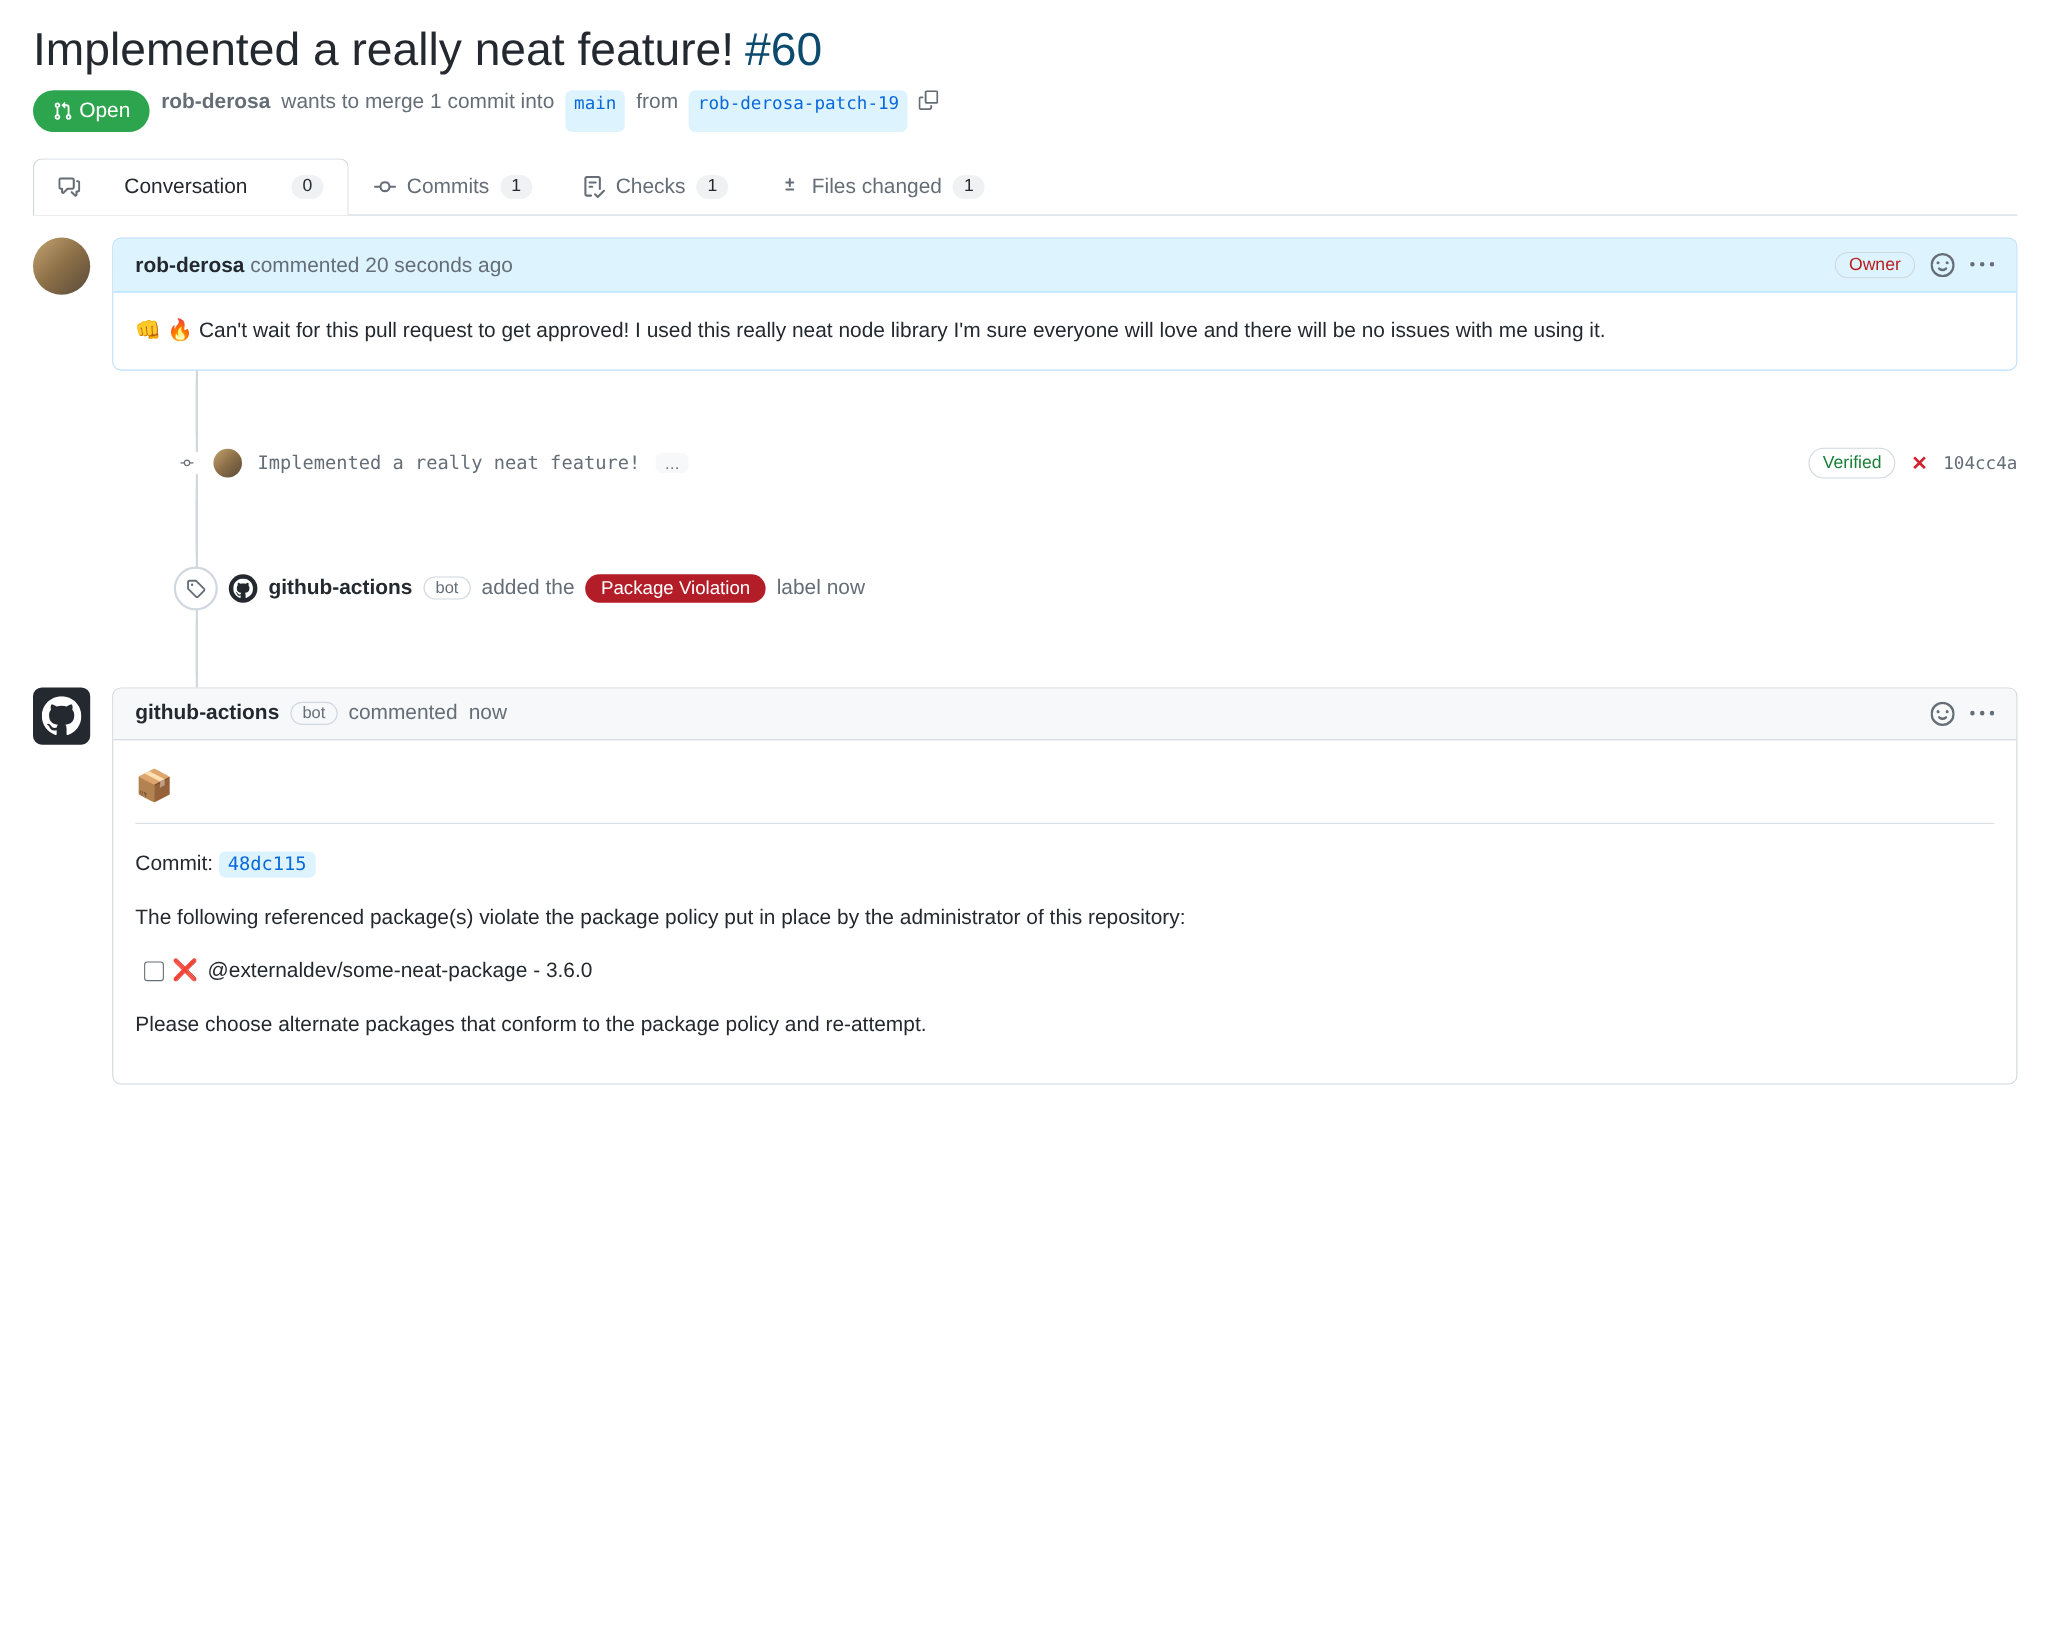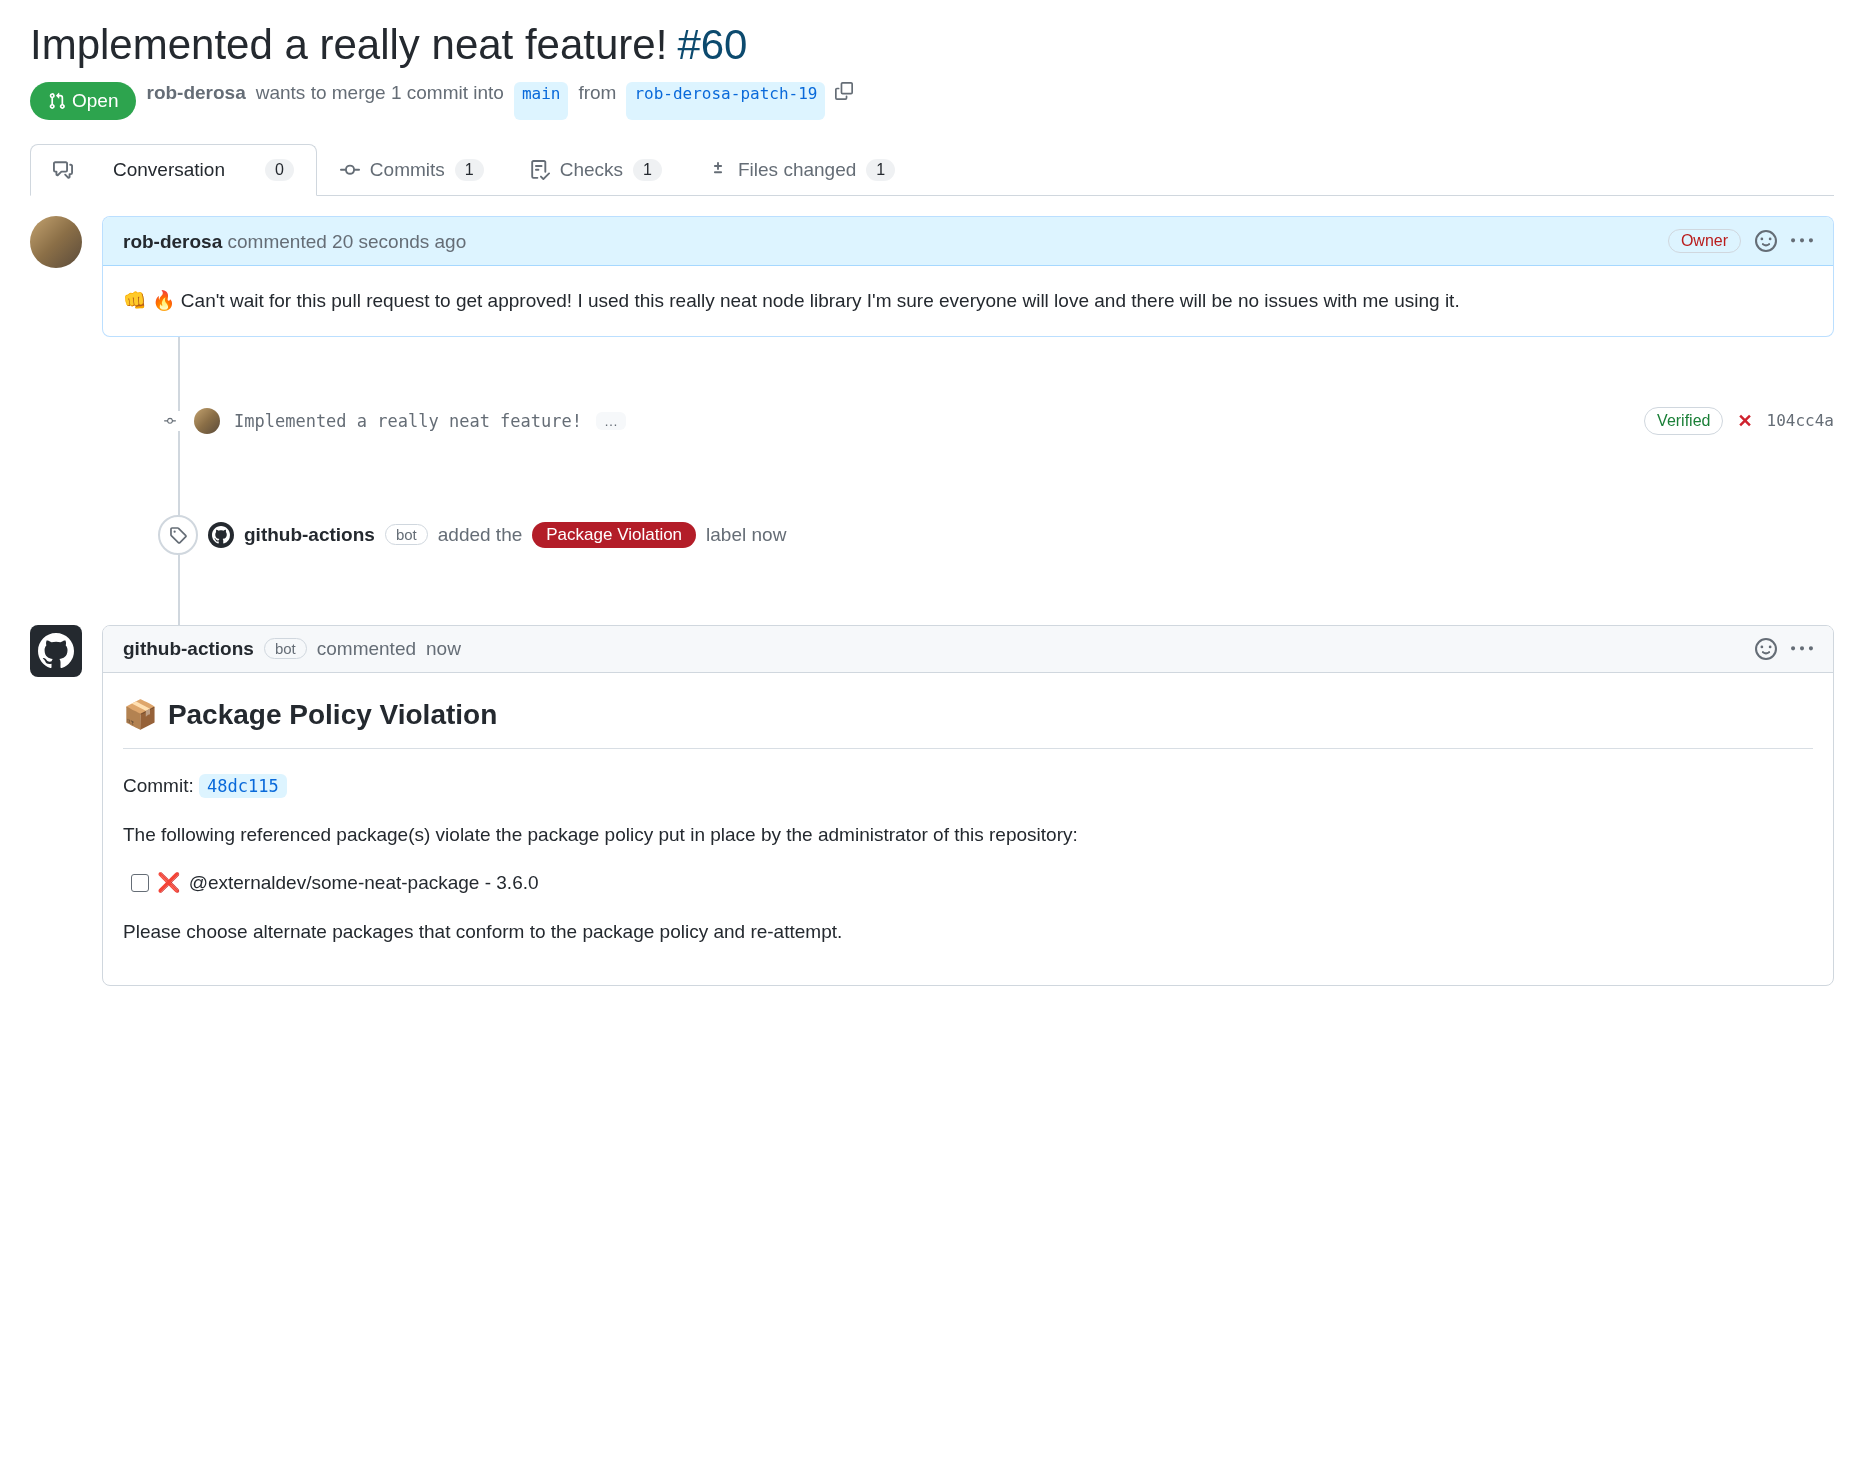--- a/index.html
+++ b/index.html
@@ -275,21 +275,20 @@
               <path d="M8 0a8 8 0 1 1 0 16A8 8 0 0 1 8 0ZM1.5 8a6.5 6.5 0 1 0 13 0 6.5 6.5 0 0 0-13 0Zm3.82 1.636a.75.75 0 0 1 1.038.175.75.75 0 0 0 .085.1 2.742 2.742 0 0 0 3.114 0 .75.75 0 0 0 .085-.1.75.75 0 0 1 1.213.883 2.25 2.25 0 0 1-.254.302 4.242 4.242 0 0 1-5.202 0 2.25 2.25 0 0 1-.254-.302.75.75 0 0 1 .175-1.058ZM6 6.5a1 1 0 1 1-2 0 1 1 0 0 1 2 0Zm6 0a1 1 0 1 1-2 0 1 1 0 0 1 2 0Z"></path>
             </svg>
           <svg class="icon-btn" viewBox="0 0 16 16">
               <path d="M8 9a1.5 1.5 0 1 0 0-3 1.5 1.5 0 0 0 0 3ZM1.5 9a1.5 1.5 0 1 0 0-3 1.5 1.5 0 0 0 0 3Zm13 0a1.5 1.5 0 1 0 0-3 1.5 1.5 0 0 0 0 3Z"></path>
             </svg>
         </div>
       </div>
       <div class="comment-body">
         <div class="policy-title">
           <span>📦</span>
-          <span>Package Policy Violation</span>
         </div>
         <p>
           <span>Commit:</span>
           <span class="commit-link">48dc115</span>
         </p>
         <p>The following referenced package(s) violate the package policy put in place by the administrator of this repository:</p>
         <div class="pkg-line">
           <span class="checkbox"></span>
           <span>❌</span>
           <span>@externaldev/some-neat-package - 3.6.0</span>

